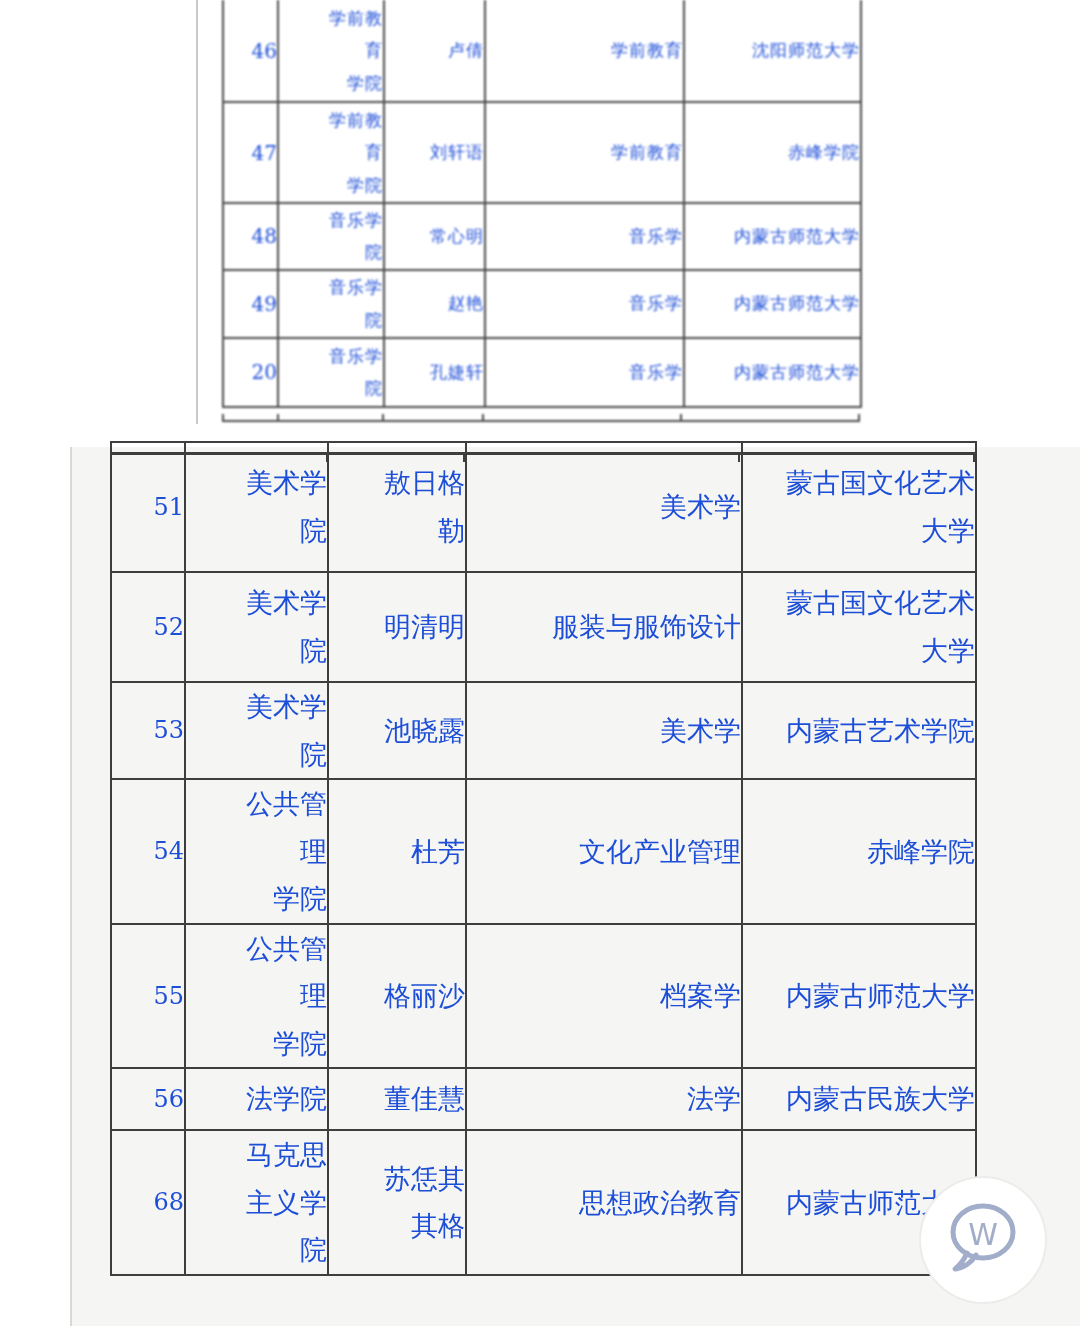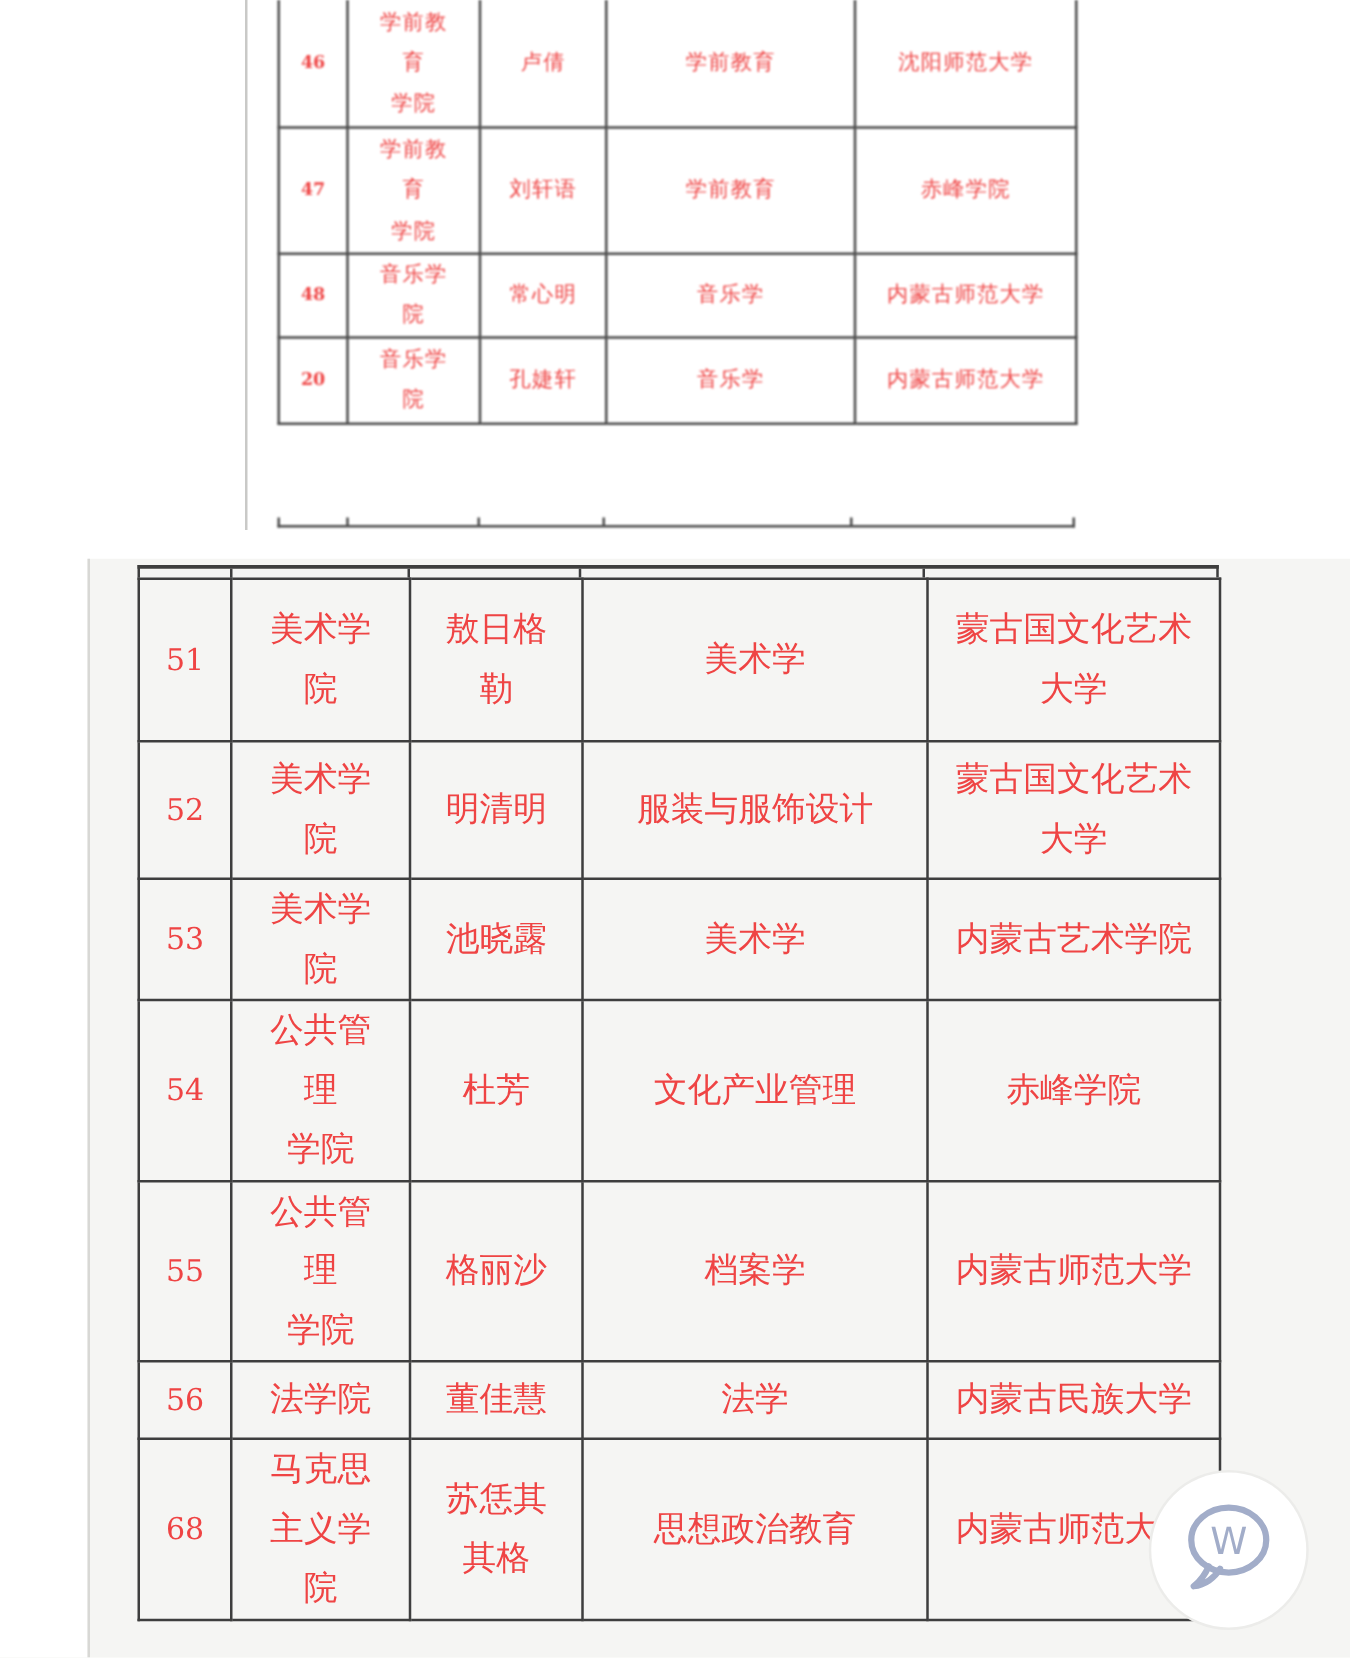--- a/index.html
+++ b/index.html
@@ -5,33 +5,33 @@
   html,body{margin:0;padding:0;}
   body{
     width:1080px;height:1326px;position:relative;overflow:hidden;
     background:#ffffff;
     font-family:"DejaVu Serif","Liberation Serif",serif;
   }
   
   .tbl{position:absolute;border-collapse:collapse;table-layout:fixed;}
   .tbl td{
     border:2px solid #424242;
-    text-align:center;vertical-align:middle;
+    text-align:right;vertical-align:middle;
     white-space:pre-line;padding:0;
-    color:#ef4444;
+    color:#1d4ed8;
   }
   
   .tbl-top{left:222px;top:0;width:638px;}
   .tbl-top td{font-size:17px;line-height:1.9;letter-spacing:1px;border-color:#4a4a4a;}
-  .tbl-top td.c-no{font-size:14px;letter-spacing:0;font-weight:bold;}
+  .tbl-top td.c-no{font-size:20px;letter-spacing:0;}
   .tbl-top tr:first-child td{border-top:none;}
   .rt0{height:102px}.rt1{height:101px}.rt2{height:60px}.rt3{height:68px}.rt4{height:69px}
   .blur-heavy{filter:blur(0.8px);}
   
-  .tbl-bottom{left:110px;top:462px;width:865px;}
+  .tbl-bottom{left:110px;top:441px;width:865px;}
   .tbl-bottom td{font-size:27px;line-height:1.76;border-color:#3e3e3e;}
   .tbl-bottom td.c-no{font-size:24px;}
   .rb0{height:130px}.rb1{height:110px}.rb2{height:95px}.rb3{height:143px}
   .rb4{height:143px}.rb5{height:62px}.rb6{height:138px}
   .blur-soft{filter:blur(0.35px);}
   
   .partial{position:absolute;display:flex;box-sizing:border-box;}
   .partial-top{
     left:222px;top:414px;width:638px;height:8px;
     border-bottom:2px solid #4a4a4a;border-left:2px solid #4a4a4a;border-right:2px solid #4a4a4a;
@@ -92,20 +92,28 @@
     <td>赤峰学院</td>
   </tr>
   <tr class="rt2">
     <td class="c-no">48</td>
     <td>音乐学
 院</td>
     <td>常心明</td>
     <td>音乐学</td>
     <td>内蒙古师范大学</td>
   </tr>
+  <tr class="rt3">
+    <td class="c-no">49</td>
+    <td>音乐学
+院</td>
+    <td>赵艳</td>
+    <td>音乐学</td>
+    <td>内蒙古师范大学</td>
+  </tr>
   <tr class="rt4">
     <td class="c-no">20</td>
     <td>音乐学
 院</td>
     <td>孔婕轩</td>
     <td>音乐学</td>
     <td>内蒙古师范大学</td>
   </tr>
 </tbody>
   </table>

